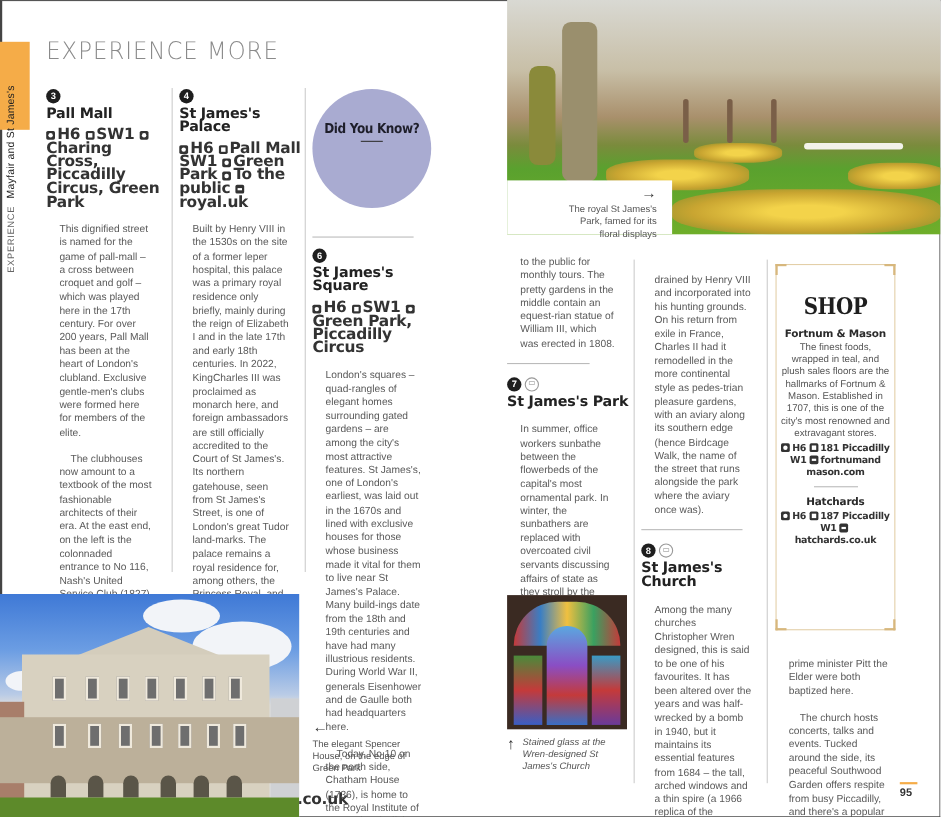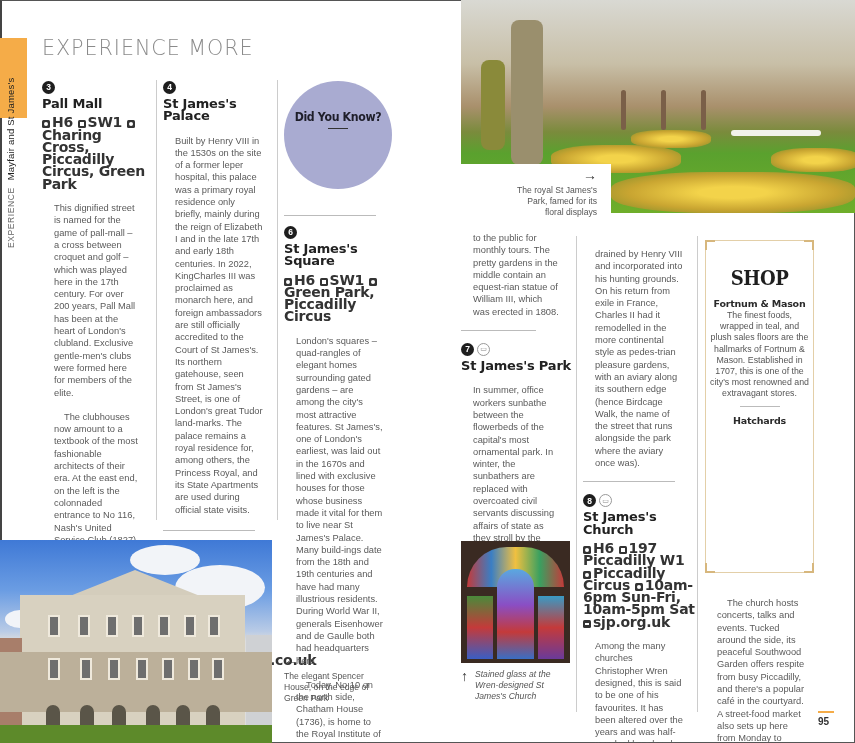--- a/index.html
+++ b/index.html
@@ -105,20 +105,27 @@
   <p class="indent">The clubhouses now amount to a textbook of the most fashionable architects of their era. At the east end, on the left is the colonnaded entrance to No 116, Nash's United Service Club (1827). This was the favourite club of the Duke of Wellington and now houses the Institute of Directors. Facing it, on the other side of Waterloo Place, is the Athenaeum (No 107), designed three years later by the architect Decimus Burton, and long the powerhouse of the British establishment. Next door are two clubs by Sir Charles Barry, mastermind of the Houses of Parliament (p76): the Travellers at No 106 and the Reform at No 104. The clubs' stately interiors are well-preserved but only members and their guests are admitted.</p>
 </div>
 
 <div class="vdivider" style="left:156px; top:80px; height:440px;"></div>
 
 <div class="col" style="left:163px; top:81px; width:112px;">
   <div class="num-row">
       <span class="num">4</span>
     </div>
   <div class="entry-title">St James's Palace</div>
+  <div class="info">
+    <span class="ic"></span><span>H6</span>
+    <span class="ic home"></span><span>Pall Mall SW1</span>
+    <span class="ic"></span><span>Green Park</span>
+    <span class="ic"></span><span>To the public</span>
+    <span class="ic web"></span><span>royal.uk</span>
+  </div>
   <p>Built by Henry VIII in the 1530s on the site of a former leper hospital, this palace was a primary royal residence only briefly, mainly during the reign of Elizabeth I and in the late 17th and early 18th centuries. In 2022, KingCharles III was proclaimed as monarch here, and foreign ambassadors are still officially accredited to the Court of St James's. Its northern gatehouse, seen from St James's Street, is one of London's great Tudor land-marks. The palace remains a royal residence for, among others, the Princess Royal, and its State Apartments are used during official state visits.</p>
   <div class="hdivider"></div>
   <div>
     <div class="num-row">
       <span class="num">5</span>
       <span class="ring-icon">◇</span>
       <span class="ring-icon">⌁</span>
     </div>
     <div class="entry-title">Spencer House</div>
     <div class="info">
@@ -239,47 +246,51 @@
 
 <div class="col" style="left:583px; top:236px; width:112px;">
   <p>drained by Henry VIII and incorporated into his hunting grounds. On his return from exile in France, Charles II had it remodelled in the more continental style as pedes-trian pleasure gardens, with an aviary along its southern edge (hence Birdcage Walk, the name of the street that runs alongside the park where the aviary once was).</p>
   <div class="hdivider" style="margin:12px 0 12px;"></div>
   <div>
     <div class="num-row">
       <span class="num">8</span>
       <span class="ring-icon">▭</span>
     </div>
     <div class="entry-title">St James's Church</div>
-    <div class="info">
-      <span class="ic"></span><span>H6</span>
-      <span class="ic home"></span><span>197 Piccadilly W1</span>
-      <span class="ic"></span><span>Piccadilly Circus</span>
-      <span class="ic"></span><span>10am-6pm Sun-Fri, 10am-5pm Sat</span>
-      <span class="ic web"></span><span>sjp.org.uk</span>
-    </div>
     <p>Among the many churches Christopher Wren designed, this is said to be one of his favourites. It has been altered over the years and was half-wrecked by a bomb in 1940, but it maintains its essential features from 1684 – the tall, arched windows and a thin spire (a 1966 replica of the original). The ornate screen behind the altar is one of the finest works of the 17th-century master carver Grinling Gibbons. The artist and poet William Blake and Georgian</p>
   </div>
 </div>
 
 <div class="vdivider" style="left:697px; top:236px; height:476px;"></div>
 
 <div class="shop-box">
   <div class="corner" style="left:-1px; top:-1px; border-width:2px 0 0 2px;"></div>
   <div class="corner" style="right:-1px; top:-1px; border-width:2px 2px 0 0;"></div>
   <div class="corner" style="left:-1px; bottom:-1px; border-width:0 0 2px 2px;"></div>
   <div class="corner" style="right:-1px; bottom:-1px; border-width:0 2px 2px 0;"></div>
   <div class="shop-title">SHOP</div>
   <div class="shop-item">
     <div class="name">Fortnum &amp; Mason</div>
     <div class="desc">The finest foods, wrapped in teal, and plush sales floors are the hallmarks of Fortnum &amp; Mason. Established in 1707, this is one of the city's most renowned and extravagant stores.</div>
+    <div class="info">
+      <span class="ic"></span><span>H6</span>
+      <span class="ic home"></span><span>181 Piccadilly W1</span>
+      <span class="ic web"></span><span>fortnumand mason.com</span>
+    </div>
   </div>
   <div class="shop-sep"></div>
   <div class="shop-item">
     <div class="name">Hatchards</div>
+    <div class="info">
+      <span class="ic"></span><span>H6</span>
+      <span class="ic home"></span><span>187 Piccadilly W1</span>
+      <span class="ic web"></span><span>hatchards.co.uk</span>
+    </div>
   </div>
 </div>
 
 <div class="col" style="left:705px; top:585px; width:115px;">
+  <p>prime minister Pitt the Elder were both baptized here.</p>
   <p class="indent">The church hosts concerts, talks and events. Tucked around the side, its peaceful Southwood Garden offers respite from busy Piccadilly, and there's a popular café in the courtyard. A street-food market also sets up here from Monday to Thursday.</p>
 </div>
 
 <div class="page-num-bar"></div>
 <div class="page-num">95</div>
 
 </body></html>

